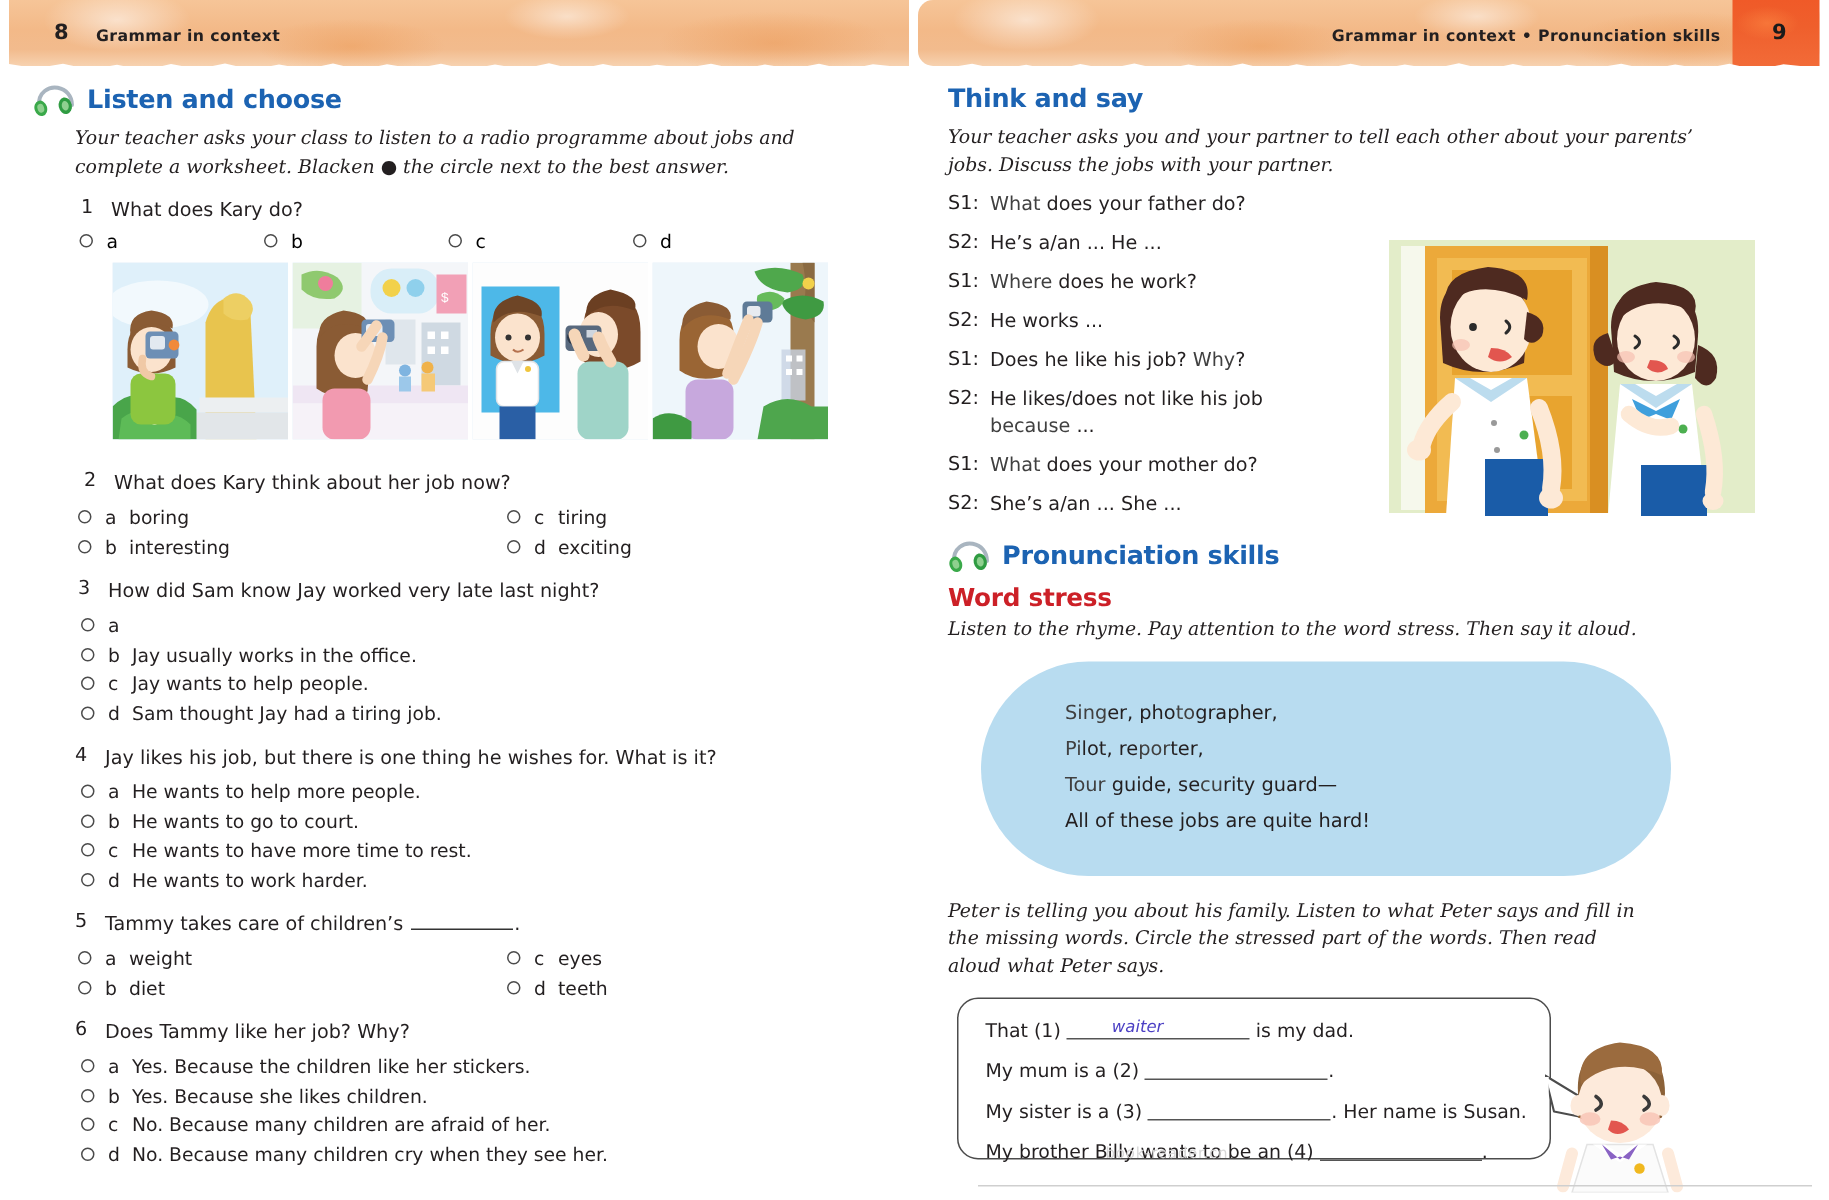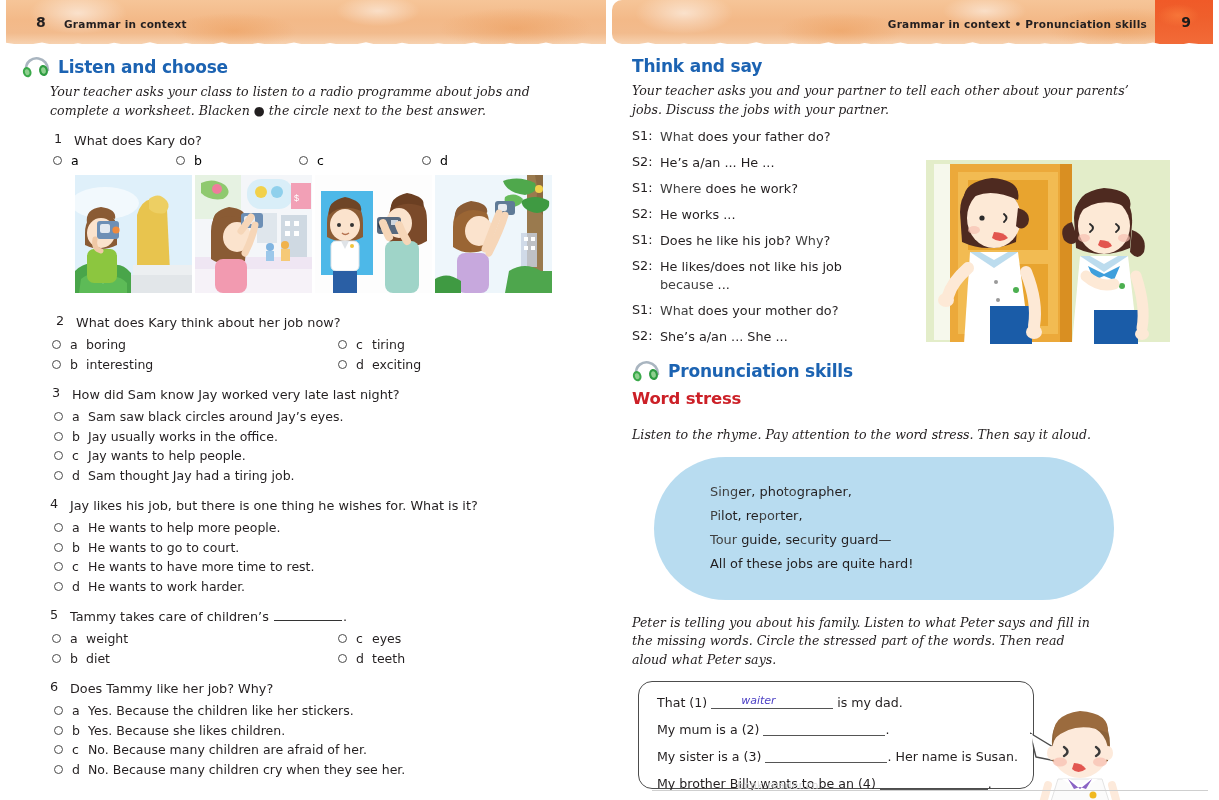--- a/index.html
+++ b/index.html
@@ -388,21 +388,20 @@
 
     <div class="q">
       <div class="q-row">
         <span class="q-num" style="margin-left:30px;">3</span>
         <span class="q-text">How did Sam know Jay worked very late last night?</span>
       </div>
       <div class="opts">
         <div class="opt">
             <span class="bullet"></span>
             <span class="lt">a</span>
-            <span class="ot">Sam saw black circles around Jay’s eyes.</span>
           </div>
         <div class="opt">
             <span class="bullet"></span>
             <span class="lt">b</span>
             <span class="ot">Jay usually works in the office.</span>
           </div>
         <div class="opt">
             <span class="bullet"></span>
             <span class="lt">c</span>
             <span class="ot">Jay wants to help people.</span>
@@ -608,21 +607,21 @@
           <path d="M4 15 C3 5, 11 1.5, 16.5 2.5 C22 3.5, 26 8, 26 14" fill="none" stroke="#a9b5c0" stroke-width="2.6" stroke-linecap="round"></path>
           <ellipse cx="5.2" cy="16.2" rx="4.2" ry="5.2" transform="rotate(-18 5.2 16.2)" fill="#3aa94a"></ellipse>
           <ellipse cx="5.2" cy="16.2" rx="2.2" ry="3" transform="rotate(-18 5.2 16.2)" fill="#8fd08f"></ellipse>
           <ellipse cx="21.5" cy="14.5" rx="4.4" ry="5.6" transform="rotate(-12 21.5 14.5)" fill="#2f9c42"></ellipse>
           <ellipse cx="21.5" cy="14.5" rx="2.3" ry="3.2" transform="rotate(-12 21.5 14.5)" fill="#8fd08f"></ellipse>
         </svg>
       </span>
       <span class="sec-title">Pronunciation skills</span>
     </div>
     <div class="sec-title red" style="margin:7px 0 0 0;">Word stress</div>
-    <div class="lead" style="margin-top:18px; width:500px;">Listen to the rhyme. Pay attention to the word stress. Then say it aloud.</div>
+    <div class="lead" style="margin-top:2px; width:500px;">Listen to the rhyme. Pay attention to the word stress. Then say it aloud.</div>
 
     <div class="rhyme">
       <div><span class="hl">Sing</span><span>er, pho</span><span class="hl">to</span><span>grapher,</span></div>
       <div><span class="hl">Pi</span><span>lot, re</span><span class="hl">por</span><span>ter,</span></div>
       <div><span class="hl">Tour</span><span> guide, se</span><span class="hl">cu</span><span>rity guard—</span></div>
       <div>All of these jobs are quite hard!</div>
     </div>
 
     <div class="lead" style="margin-top:14px; width:470px;">Peter is telling you about his family. Listen to what Peter says and fill in the missing words. Circle the stressed part of the words. Then read aloud what Peter says.</div>
 

